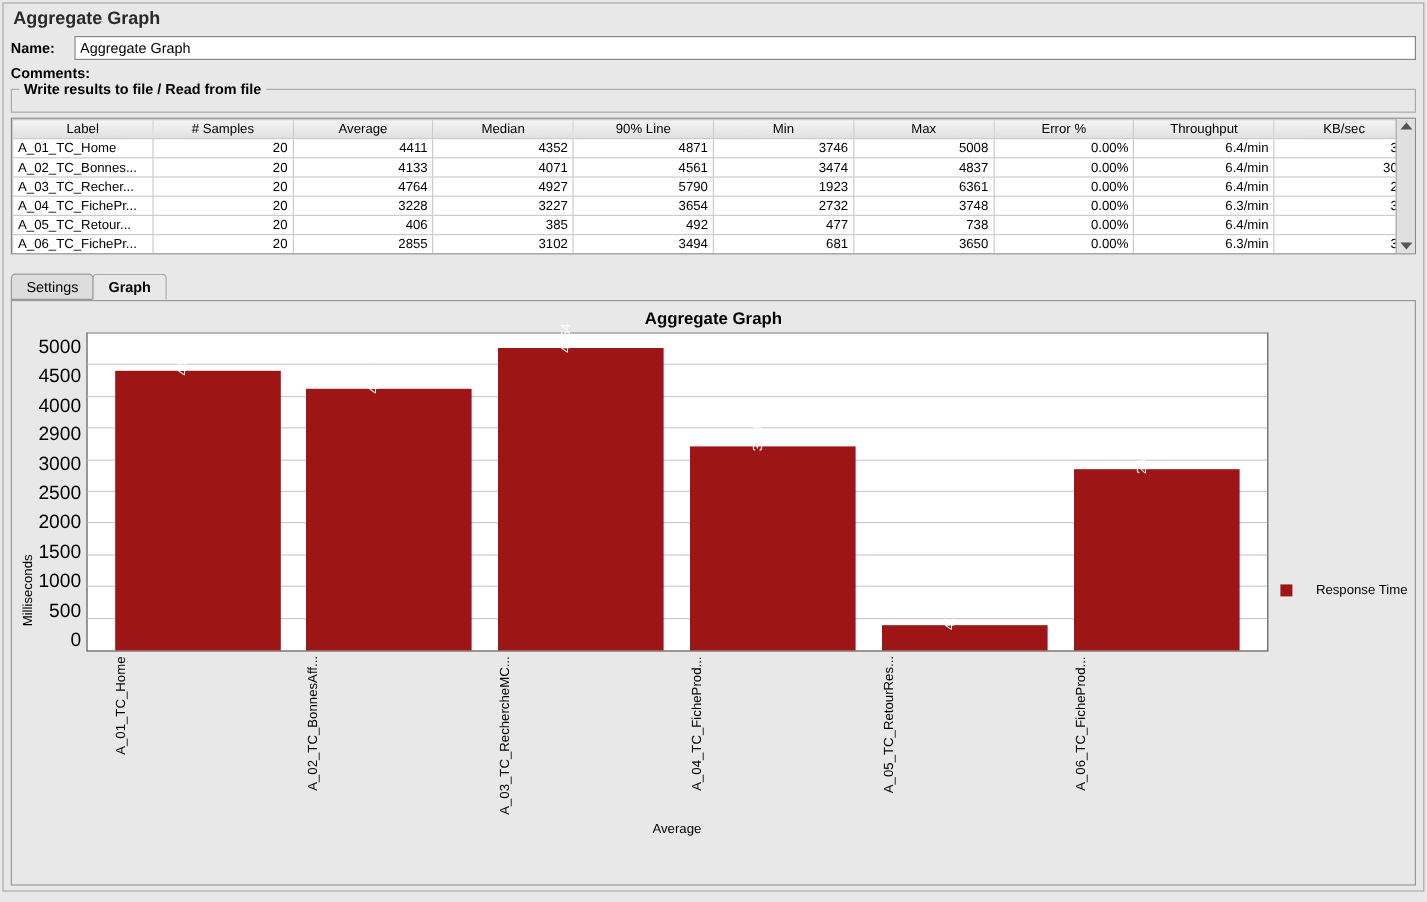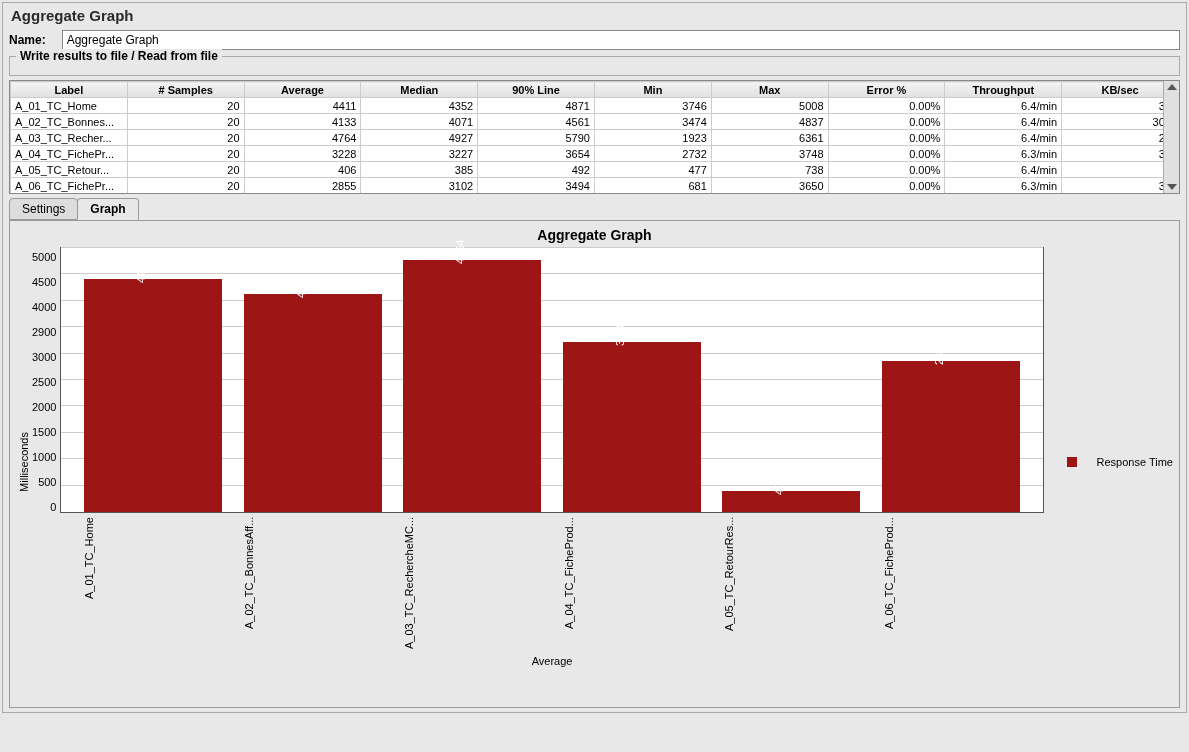--- a/index.html
+++ b/index.html
@@ -83,38 +83,38 @@
     border: 1px solid #ccc;
     padding: 1px 4px;
     font-size: 11px;
     overflow: hidden;
     white-space: nowrap;
     text-overflow: ellipsis;
     height: 16px;
   }
   th {
     background: linear-gradient(#f4f4f4, #e0e0e0);
-    font-weight: bold;
+    font-weight: normal;
     text-align: center;
   }
   td { text-align: right; }
   td:first-child { text-align: left; }
   .scroll-stub {
     position: absolute; right: 0; top: 0; bottom: 0; width: 16px;
     background: #e0e0e0; border-left: 1px solid #aaa;
   }
   .scroll-stub::before, .scroll-stub::after {
     content: ""; position: absolute; left: 3px; width: 0; height: 0;
     border-left: 5px solid transparent; border-right: 5px solid transparent;
   }
   .scroll-stub::before { top: 3px; border-bottom: 6px solid #555; }
   .scroll-stub::after { bottom: 3px; border-top: 6px solid #555; }
   .tabs {
     display: flex;
-    margin: 4px 6px 0 6px;
+    margin: 16px 6px 0 6px;
     border-bottom: none;
   }
   .tab {
     padding: 3px 12px;
     border: 1px solid #999;
     background: #ddd;
     margin-right: -1px;
     border-top-left-radius: 4px;
     border-top-right-radius: 4px;
     cursor: pointer;
@@ -151,21 +151,21 @@
     text-align: center;
     font-size: 11px;
     padding: 0 2px;
     align-self: center;
   }
   .y-ticks {
     display: flex;
     flex-direction: column;
     justify-content: space-between;
     align-items: flex-end;
-    font-size: 11px;
+    font-size: 16px;
     padding-right: 4px;
     height: 262px;
     margin-top: 4px;
   }
   .plot-col {
     flex: 1;
     display: flex;
     flex-direction: column;
   }
   .plot-area {
@@ -216,40 +216,43 @@
     white-space: nowrap;
     text-overflow: ellipsis;
   }
   .x-axis-label {
     text-align: center;
     font-size: 11px;
     margin-top: 2px;
   }
   .legend {
     align-self: center;
-    padding-left: 23px;
+    padding-left: 10px;
     font-size: 11px;
     display: flex;
     align-items: center;
     gap: 20px;
   }
   .legend-swatch {
     width: 10px; height: 10px;
     background: #9e1515;
   }
 </style>
 </head>
 <body>
 
 <div class="panel">
   <div class="panel-title">Aggregate Graph</div>
 
   <div class="field-row">
     <span class="field-label">Name:</span>
     <input class="text-input" type="text" value="Aggregate Graph" style="">
+  </div>
+  <div class="field-row">
+    <span class="field-label">Comments:</span>
   </div>
 
   <div class="section">
     <span class="section-title">Write results to file / Read from file</span>
   </div>
 
   <div class="table-wrap" style="height:114px; overflow:hidden;">
     <table>
       <thead>
           <tr id="thead-row">

